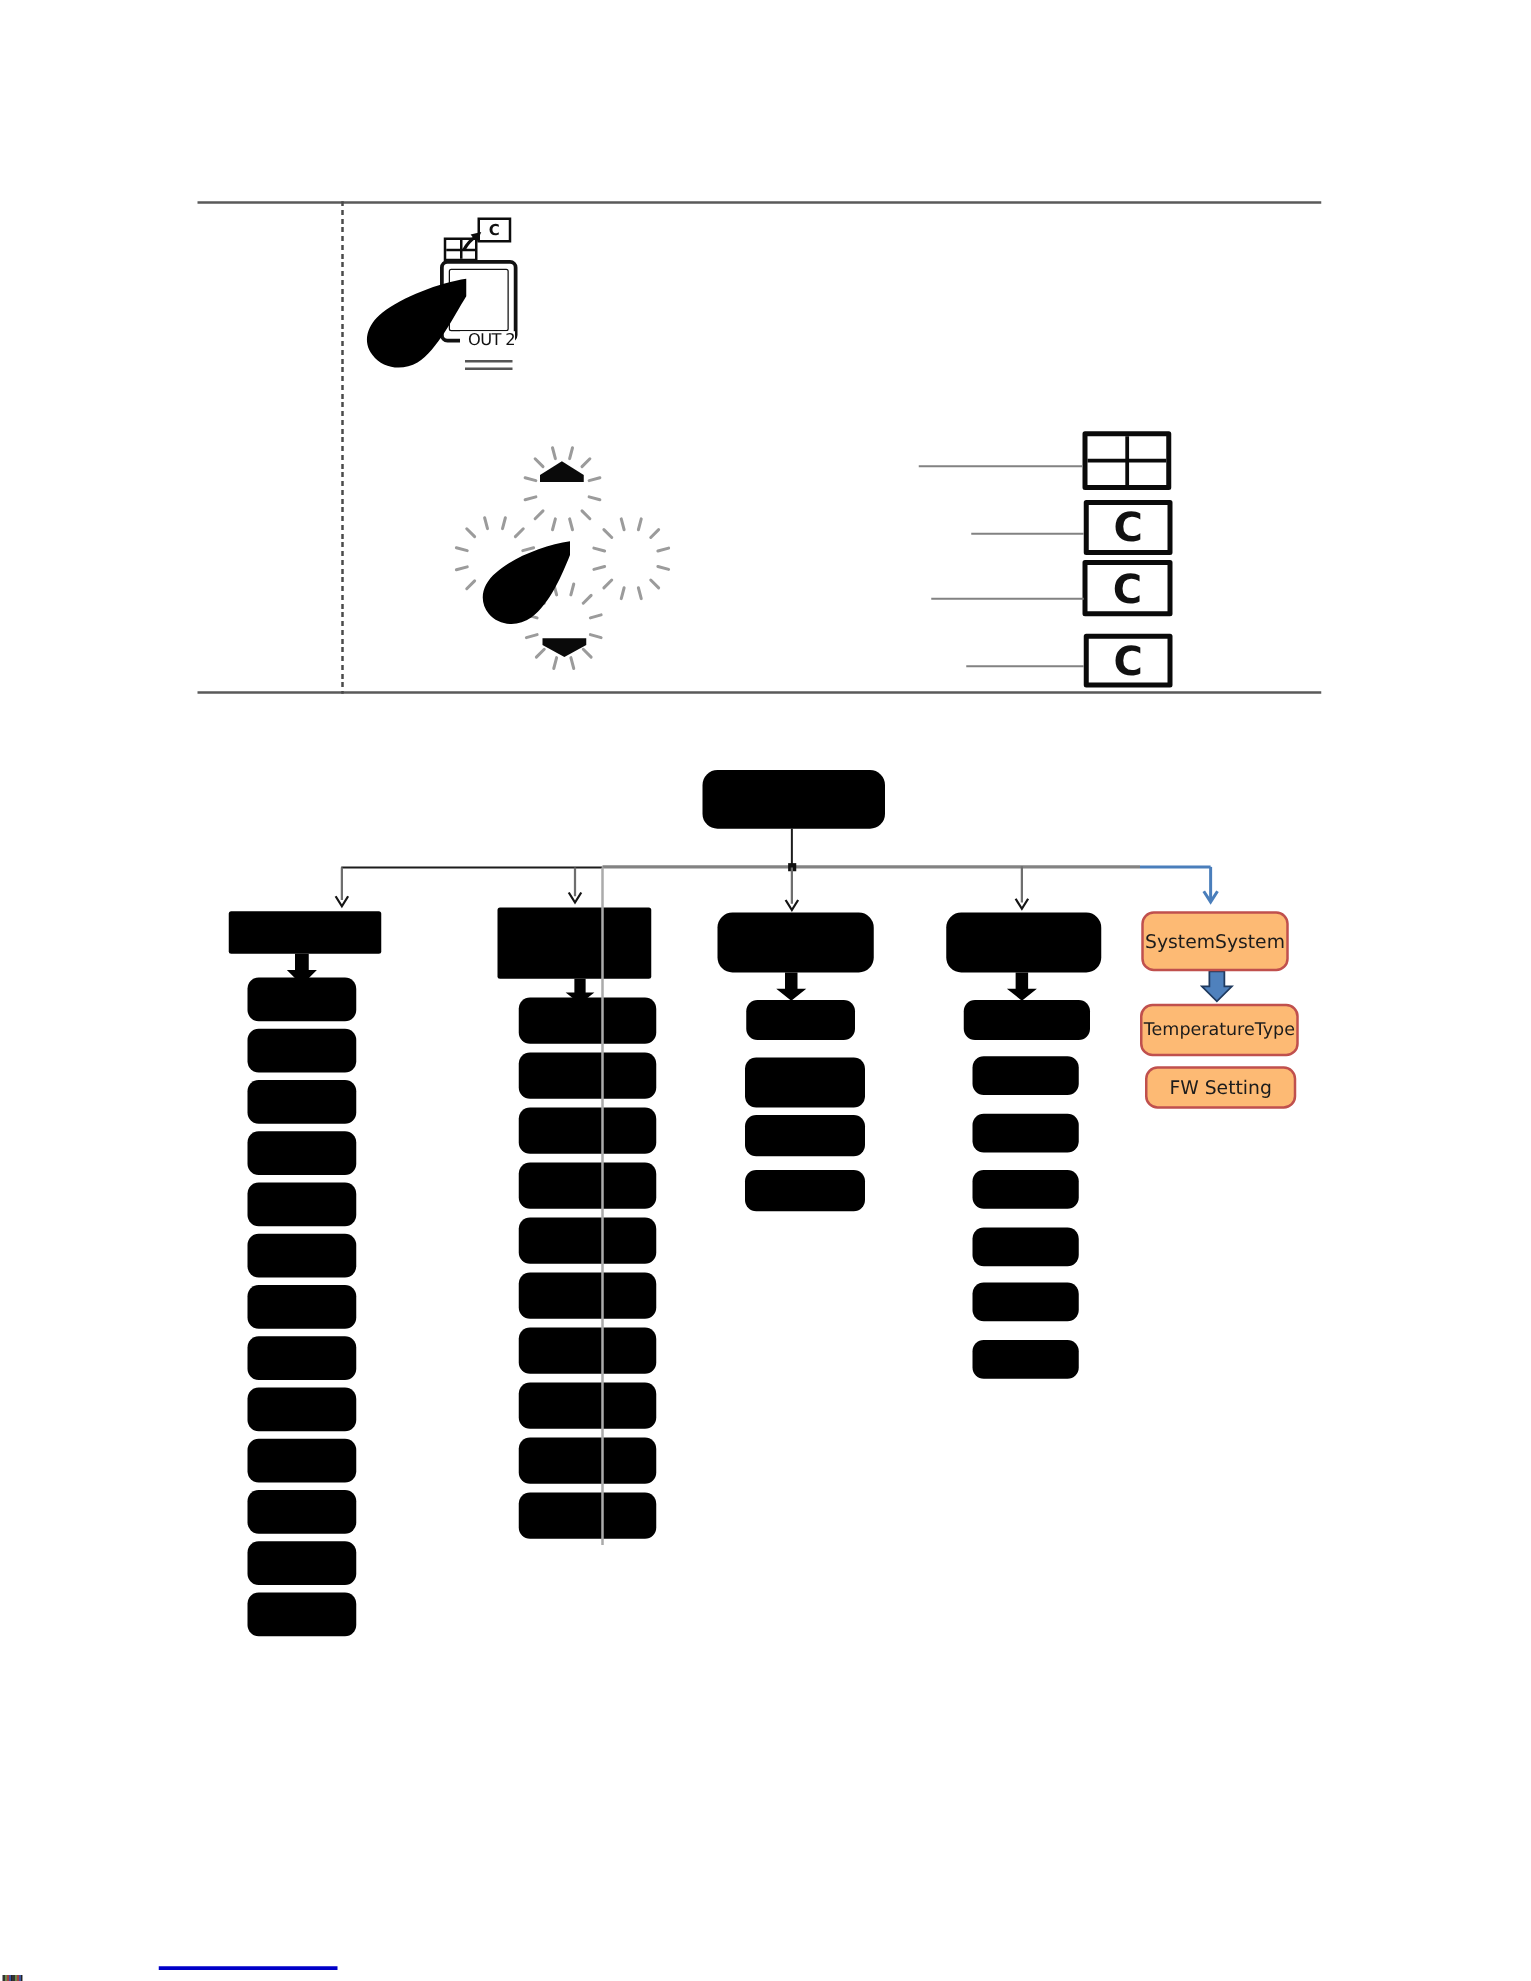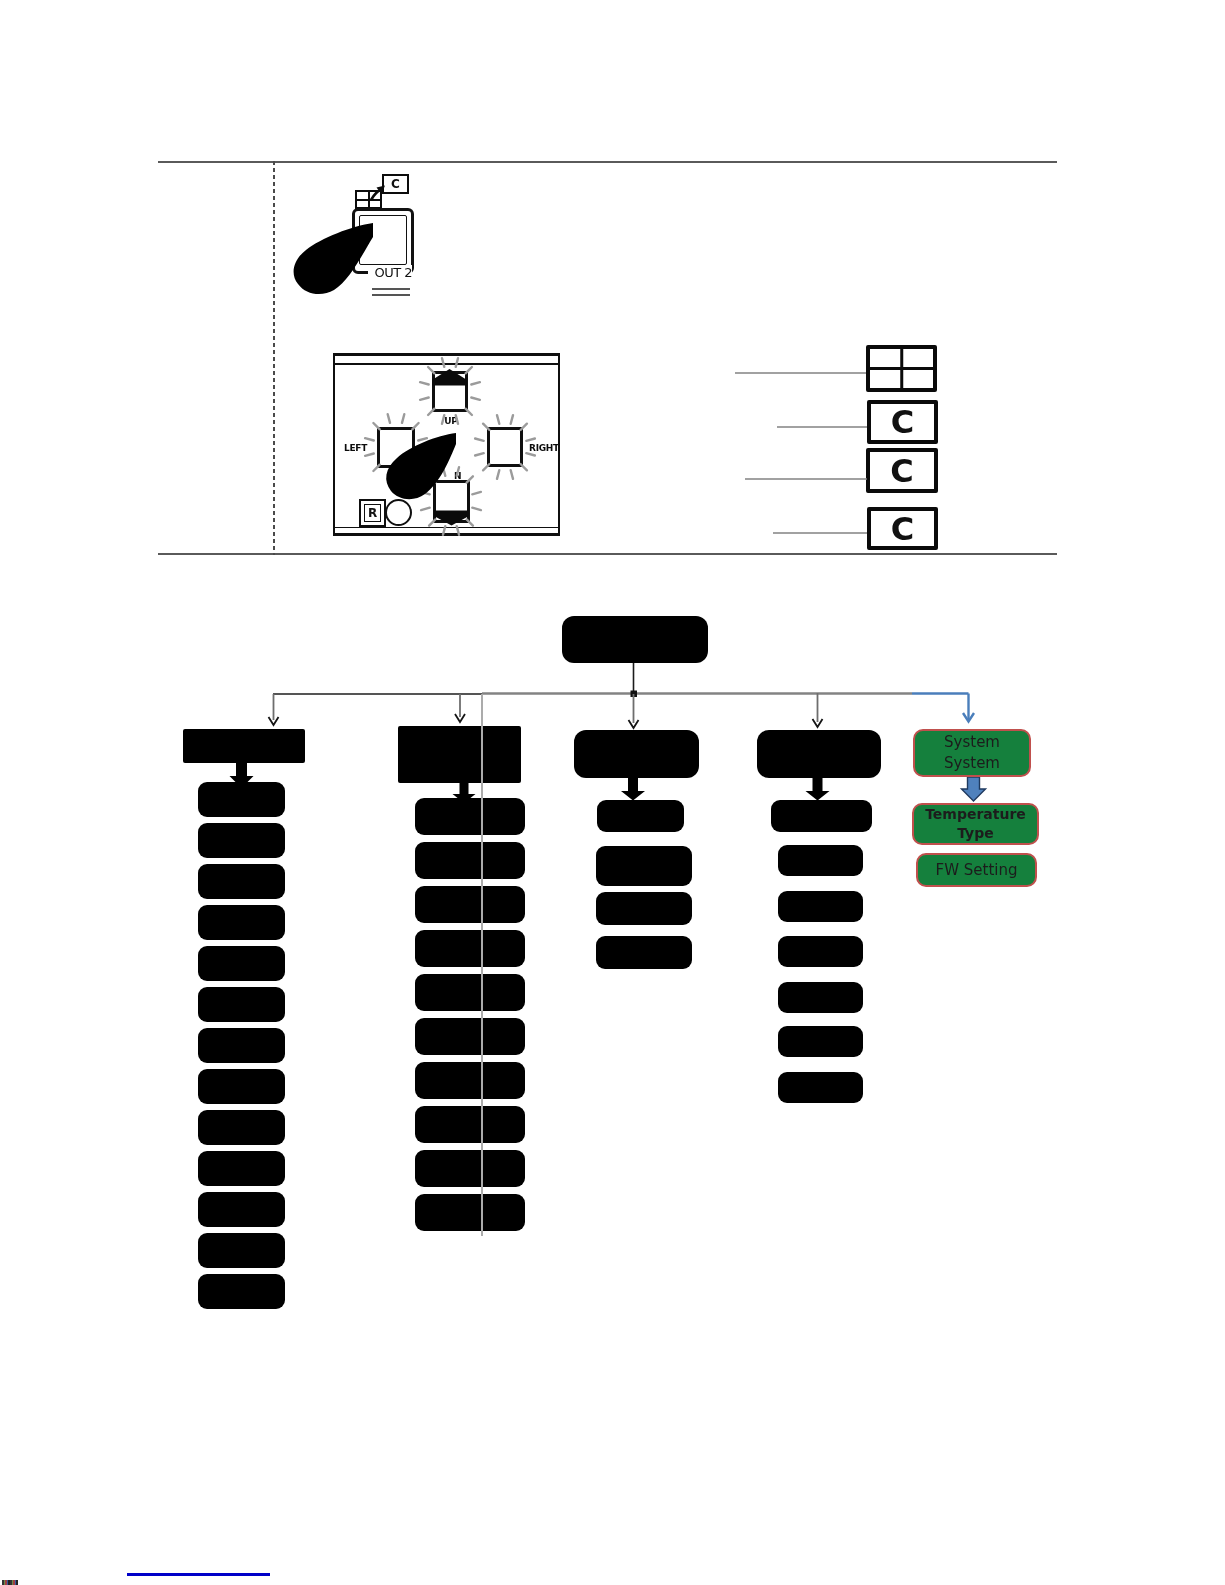--- a/index.html
+++ b/index.html
@@ -53,25 +53,25 @@
   .overlay{position:absolute;left:0;top:0;z-index:3;pointer-events:none;}
   
   .blackbox{position:absolute;background:#000;z-index:4;}
   .rounded{border-radius:12px;}
   .stack-box{position:absolute;background:#000;border-radius:9px;z-index:4;}
   .root-box{left:562px;top:616px;width:146px;height:47px;border-radius:12px;}
   .hdr1{left:183px;top:729px;width:122px;height:34px;border-radius:2px;}
   .hdr2{left:398px;top:726px;width:123px;height:57px;border-radius:2px;}
   .hdr3{left:574px;top:730px;width:125px;height:48px;}
   .hdr4{left:757px;top:730px;width:124px;height:48px;}
-  .redbox{position:absolute;background:#15803d;border:2.5px solid #c0504d;border-radius:10px;z-index:4;
-    box-sizing:border-box;display:flex;flex-direction:column;align-items:center;justify-content:center;
+  .redbox{position:absolute;background:#fdba74;border:2.5px solid #c0504d;border-radius:10px;z-index:4;
+    box-sizing:border-box;display:flex;flex-direction:row;align-items:center;justify-content:center;
     color:#1c1c1c;text-align:center;}
   .red1{left:913px;top:729px;width:118px;height:48px;font-size:15px;line-height:21px;}
-  .red2{left:912px;top:803px;width:127px;height:42px;font-size:14px;line-height:19px;font-weight:bold;}
+  .red2{left:912px;top:803px;width:127px;height:42px;font-size:14px;line-height:19px;}
   .red3{left:916px;top:853px;width:121px;height:34px;font-size:15px;line-height:16px;}
   .faint-line{position:absolute;left:481px;top:694px;width:1.5px;height:542px;background:#ababab;z-index:5;}
   
   .link-line{position:absolute;left:127px;top:1573px;width:143px;height:2.5px;background:#0000c8;z-index:2;}
   .corner-noise{position:absolute;left:2px;top:1580px;width:16px;height:5px;z-index:2;
     background:repeating-linear-gradient(90deg,#333 0 2px,#6a8a4a 2px 3.5px,#a04040 3.5px 5px,#3a56a0 5px 6.5px,#222 6.5px 8px);}
 </style>
 </head>
 <body>
 
@@ -85,36 +85,20 @@
     <span>C</span>
   </div>
   <div class="grid-chip"></div>
   <div class="monitor">
     <div class="monitor-inner"></div>
   </div>
   <div class="out-label">OUT 2</div>
   <div class="out-underline" style="top:288px;"></div>
   <div class="out-underline" style="top:293.5px;"></div>
 
-  <div class="navpad">
-    <div class="inline" style="top:7px;"></div>
-    <div class="inline" style="bottom:5px;"></div>
-    <div class="nav-btn btn-up"></div>
-    <div class="nav-btn btn-left"></div>
-    <div class="nav-btn btn-right"></div>
-    <div class="nav-btn btn-down"></div>
-    <div class="nav-label lbl-up">UP</div>
-    <div class="nav-label lbl-left">LEFT</div>
-    <div class="nav-label lbl-right">RIGHT</div>
-    <div class="nav-label lbl-down">N</div>
-    <div class="ir-box">
-      <div class="ir-box-inner">R</div>
-    </div>
-    <div class="ir-circle"></div>
-  </div>
 
   <div class="legend-box legend-grid"></div>
   <div class="legend-box legend-c1">
     <span>C</span>
     </div>
   <div class="legend-box legend-c2">
     <span>C</span>
     </div>
   <div class="legend-box legend-c3">
     <span>C</span>

